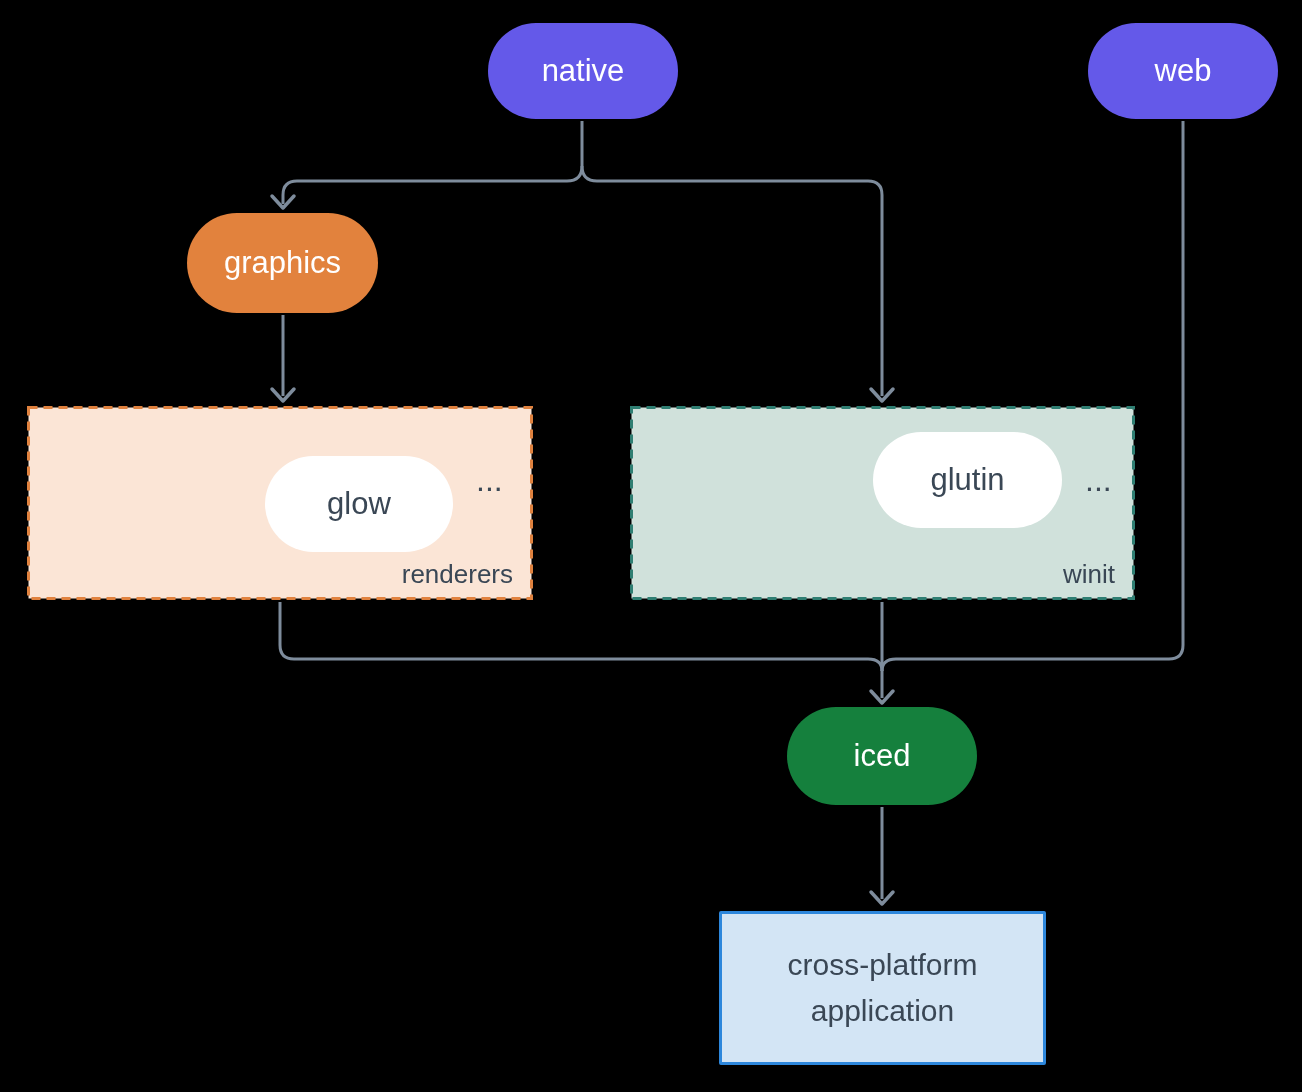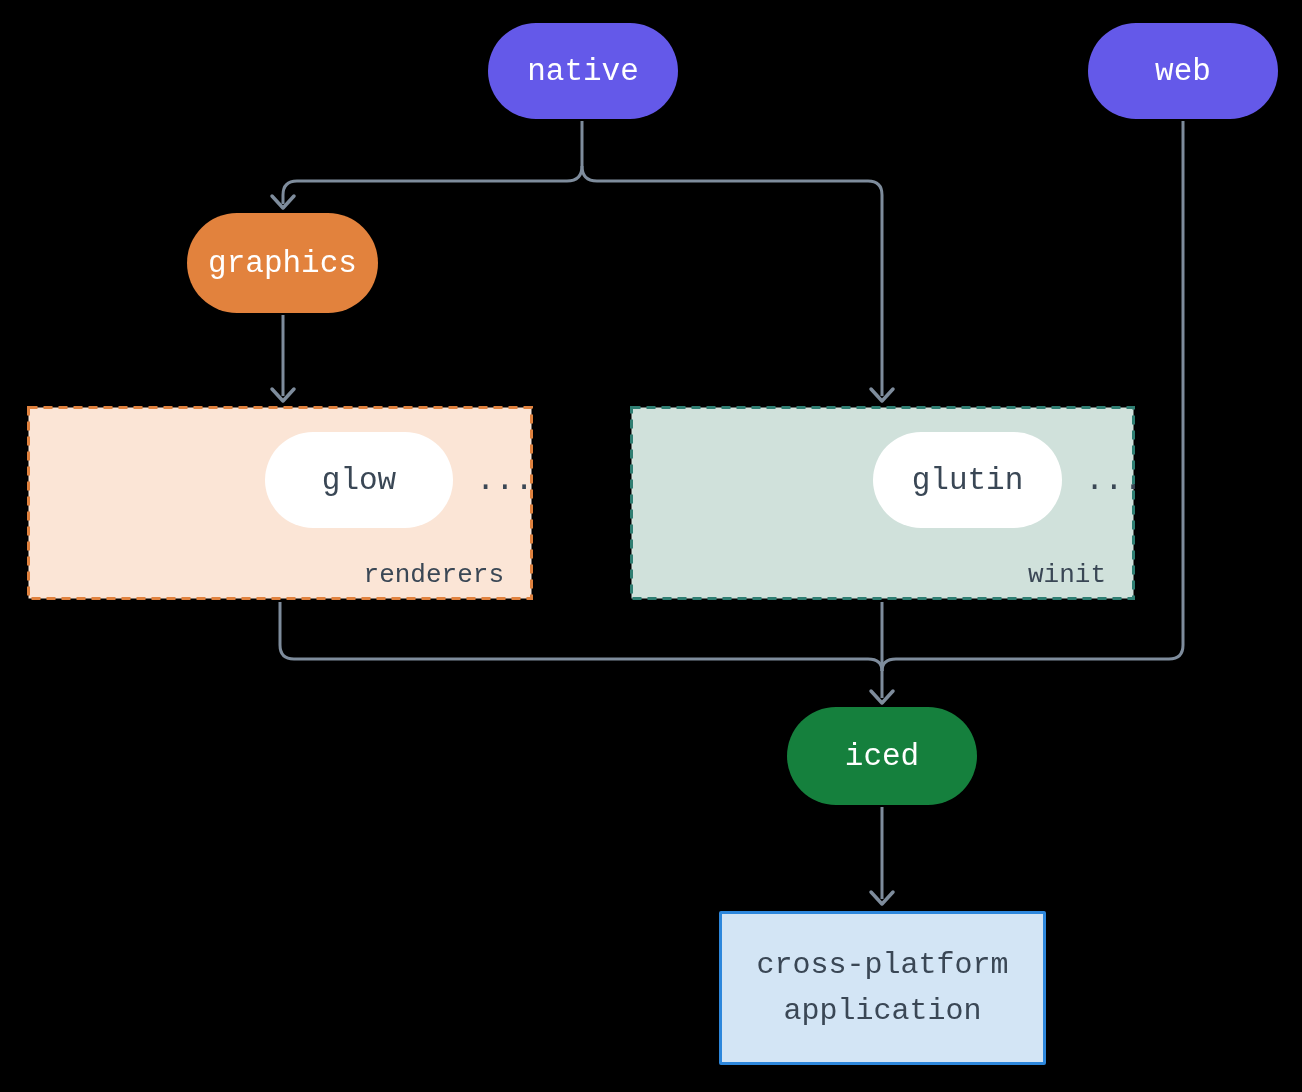--- a/index.html
+++ b/index.html
@@ -2,21 +2,21 @@
 <html><head>
 <meta charset="utf-8">
 <style>
   html, body { margin: 0; padding: 0; background: #000; }
   .stage {
     position: relative;
     width: 1302px;
     height: 1092px;
     background: #000;
     overflow: hidden;
-    font-family: Liberation Mono, monospace;
+    font-family: Liberation Sans, sans-serif;
   }
   .edges { position: absolute; left: 0; top: 0; }
 
   .pill {
     position: absolute;
     display: flex;
     align-items: center;
     justify-content: center;
     border-radius: 60px;
     font-size: 31px;
@@ -32,39 +32,39 @@
   .node-graphics { left: 187px;  top: 213px; width: 191px; height: 100px; }
   .node-iced     { left: 787px;  top: 707px; width: 190px; height: 98px; }
 
   .group { position: absolute; width: 506px; height: 194px; }
   .group-renderers { left: 27px;  top: 406px; }
   .group-shells    { left: 630px; top: 406px; width: 505px; }
   .gborder { position: absolute; left: 0; top: 0; }
 
   .group .pill { top: 26px; height: 96px; }
   .node-wgpu   { left: 21px;  width: 192px; }
-  .node-glow   { left: 238px; width: 188px; }
+  .node-glow   { left: 238px; width: 188px; margin-top: 24px; }
   .node-winit  { left: 21px;  width: 197px; }
   .node-glutin { left: 243px; width: 189px; }
 
   .more {
     position: absolute;
     top: 26px;
     height: 96px;
     display: flex;
     align-items: center;
     font-size: 32px;
     color: #3a4755;
   }
   .more-renderers { left: 449px; }
   .more-shells    { left: 455px; }
 
   .gcaption {
     position: absolute;
-    right: 29px;
+    right: 20px;
     bottom: 10px;
     font-size: 26px;
     color: #3a4755;
   }
 
   .app-box {
     position: absolute;
     left: 719px; top: 911px;
     width: 327px; height: 154px;
     box-sizing: border-box;

